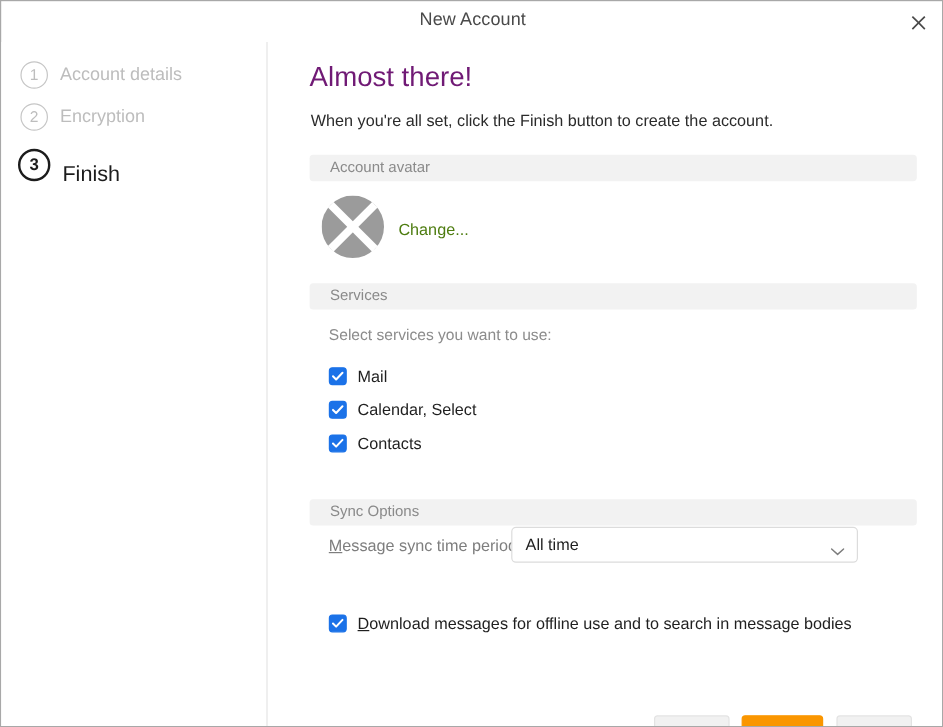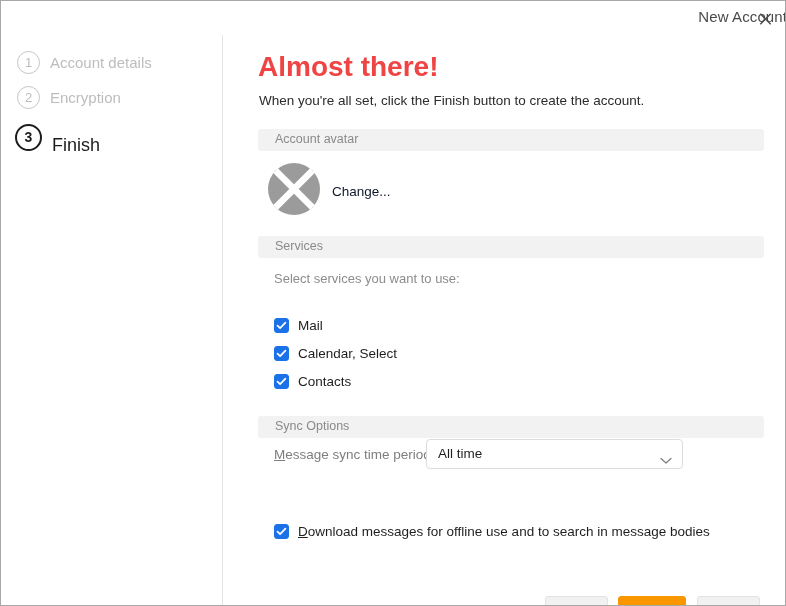--- a/index.html
+++ b/index.html
@@ -25,21 +25,21 @@
   #titlebar {
     position: absolute;
     left: 0; top: 0;
     width: 786px;
     height: 34px;
   }
   #title-text {
     position: absolute;
     left: 0; top: 7px;
     width: 786px;
-    text-align: right;
+    text-align: center;
     font-size: 15px;
     color: #4a4a4a;
     letter-spacing: 0.1px;
   }
   #close-button {
     position: absolute;
     right: 8px; top: 4px;
     width: 28px;
     height: 26px;
     display: flex;
@@ -108,23 +108,23 @@
   
   #main {
     position: absolute;
     left: 223px; top: 34px;
     width: 562px;
     height: 570px;
   }
   #page-heading {
     position: absolute;
     left: 34px; top: 16px;
-    font-size: 28px;
-    font-weight: bold;
-    color: #ef4444;
+    font-size: 23px;
+    font-weight: normal;
+    color: #701a75;
   }
   #page-subtitle {
     position: absolute;
     left: 35px; top: 58px;
     font-size: 13.5px;
     color: #2b2b2b;
   }
 
   .section-header {
     position: absolute;
@@ -149,36 +149,35 @@
   #avatar-row {
     position: absolute;
     left: 44px; top: 128px;
     display: flex;
     align-items: center;
   }
   #avatar-image { display: block; }
   #change-link {
     margin-left: 12px;
     font-size: 13.5px;
-    color: #0f172a;
+    color: #4d7c0f;
     cursor: pointer;
   }
 
   
   #services-hint {
     position: absolute;
     left: 50px; top: 236px;
     font-size: 13px;
     color: #8c8c8c;
   }
   .cb-row {
     position: absolute;
     display: flex;
     align-items: flex-start;
-    margin-top: 12px;
   }
   .cb {
     width: 15px;
     height: 15px;
     border-radius: 3px;
     box-sizing: border-box;
     flex: 0 0 auto;
     display: flex;
     align-items: center;
     justify-content: center;
@@ -206,21 +205,21 @@
   
   #sync-label {
     position: absolute;
     left: 50px; top: 412px;
     font-size: 13.5px;
     color: #7e7e7e;
   }
   #sync-select {
     position: absolute;
     left: 202px; top: 404px;
-    width: 257px;
+    width: 289px;
     height: 30px;
     background: #ffffff;
     border: 1px solid #dcdcdc;
     border-radius: 4px;
     box-sizing: border-box;
     cursor: pointer;
     text-align: right;
   }
   #sync-select-value {
     position: absolute;

